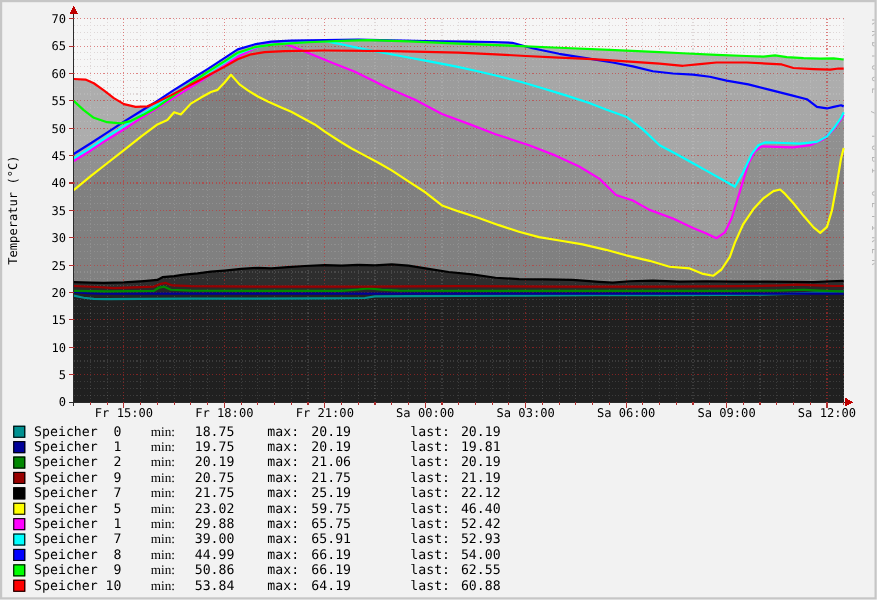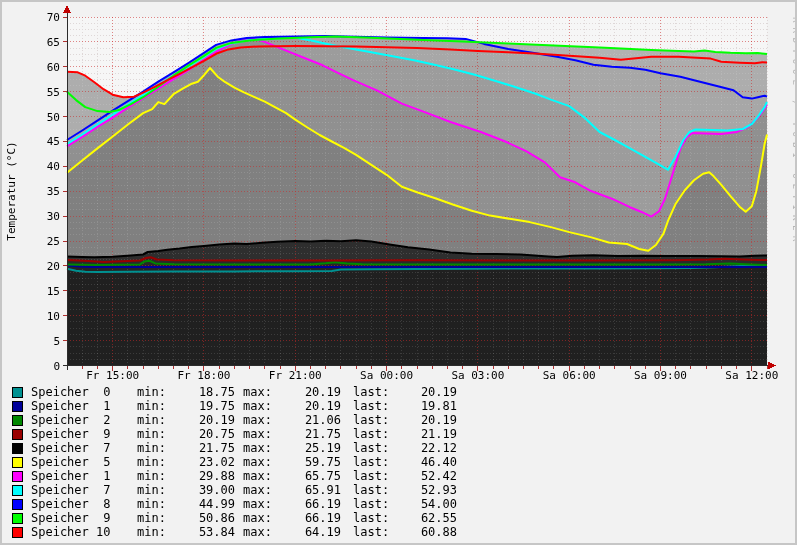--- a/index.html
+++ b/index.html
@@ -10,24 +10,24 @@
   .minor{stroke:#d9d2d2;stroke-width:1;stroke-dasharray:1,2;}
   .minor2{stroke:rgba(255,255,255,0.13);stroke-width:1;stroke-dasharray:1,2;}
   .major{stroke:rgba(202,40,40,0.55);stroke-width:1;stroke-dasharray:1,2;}
   .tick{font:11px "DejaVu Sans Mono",monospace;fill:#000;}
   .axis-title{font:11px "DejaVu Sans Mono",monospace;fill:#000;}
   .watermark{font:9px "DejaVu Sans Mono",monospace;fill:#b4b4b4;letter-spacing:5px;}
   #legend{position:absolute;left:0;top:383px;width:100%;}
   .lrow{height:14px;display:flex;align-items:center;font:12px "DejaVu Sans Mono",monospace;color:#000;}
   .sw{width:9px;height:9px;border:1px solid #000;margin-left:10px;flex:none;}
   .lname{margin-left:8px;width:106px;white-space:pre;}
-  .lk{width:40px;}
-  .lv{width:58px;text-align:right;}
+  .lk{width:40px;font-family:Liberation Serif, serif;}
+  .lv{width:58px;}
   .lk2{margin-left:8px;width:40px;}
-  .lk3{margin-left:12px;width:46px;}
+  .lk3{margin-left:32px;width:46px;}
 </style>
 </head>
 <body>
 
 <div id="screen">
   <svg id="chart-svg" width="797" height="380">
     <g id="g-under" shape-rendering="crispEdges">
         <rect x="65" y="15" width="700" height="348.5" fill="#f6f6f6"></rect>
         <line x1="80.21739130434783" y1="15" x2="80.21739130434783" y2="363.5" class="minor"></line>
         <line x1="95.43478260869566" y1="15" x2="95.43478260869566" y2="363.5" class="minor"></line>

